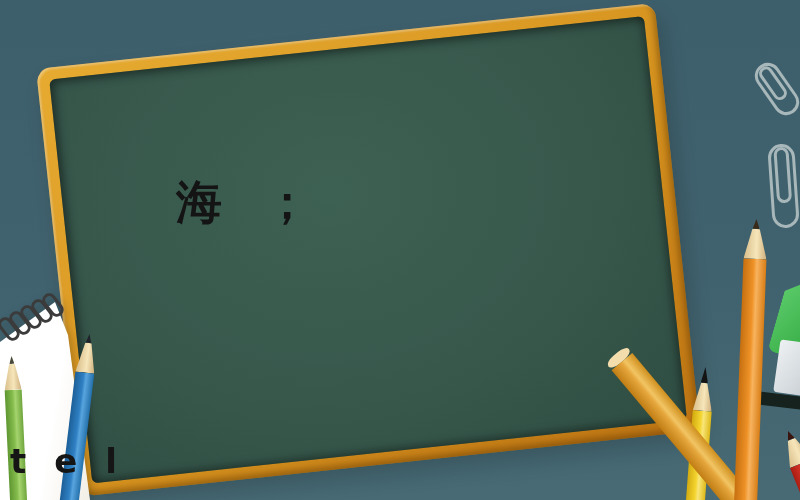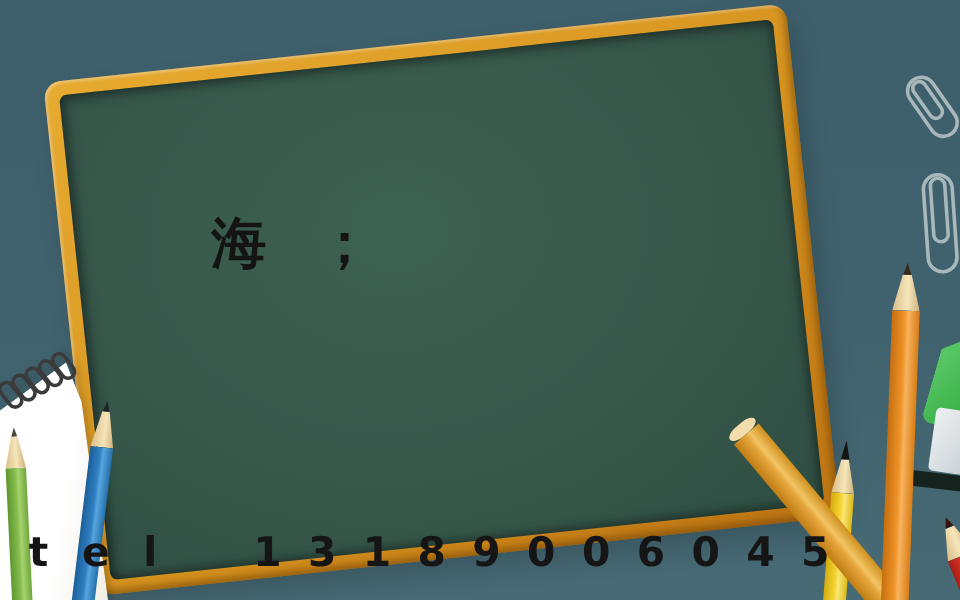--- a/index.html
+++ b/index.html
@@ -23,21 +23,21 @@
     width:100%;height:100%;border-radius:6px;
     background:radial-gradient(ellipse at 45% 35%,#3d6153 0%,#37574b 60%,#2f4d42 100%);
     box-shadow:inset 4px 4px 10px rgba(0,0,0,.4),inset -3px -3px 8px rgba(0,0,0,.3);
   }
   
   .title{
     position:absolute;left:176px;top:172px;display:flex;gap:40px;
     font-size:46px;font-weight:700;letter-spacing:2px;color:#141414;z-index:9;
   }
   .phone{
-    position:absolute;left:24px;top:441px;display:flex;gap:52px;
+    position:absolute;left:10px;top:441px;display:flex;
     font-size:34px;font-weight:700;color:#151515;z-index:10;
   }
   .phone .lbl{letter-spacing:28px;}
   .phone .num{letter-spacing:22px;}
   
   .notepad{position:absolute;left:0;top:290px;width:100px;height:210px;z-index:5;
     filter:drop-shadow(3px 3px 4px rgba(0,0,0,.22));}
   .paper{position:absolute;inset:0;
     background:linear-gradient(100deg,#ffffff 55%,#efebe0 100%);
     clip-path:polygon(0 52px,55px 12px,68px 45px,90px 210px,0 210px);}
@@ -145,16 +145,15 @@
   </div>
 
   <div class="pencil red" style="left:776px;top:431px;width:24px;transform:rotate(-22deg);z-index:7">
     <div class="p-point" style="width:30%;height:9px;background:#3a1510"></div>
     <div class="p-wood" style="height:26px"></div>
     <div class="p-body" style="height:60px"></div>
   </div>
 
   <div class="phone">
     <span class="lbl">tel</span>
-    <span class="num">13189006045</span>
   </div>
 
 </div>
 
 </body></html>

